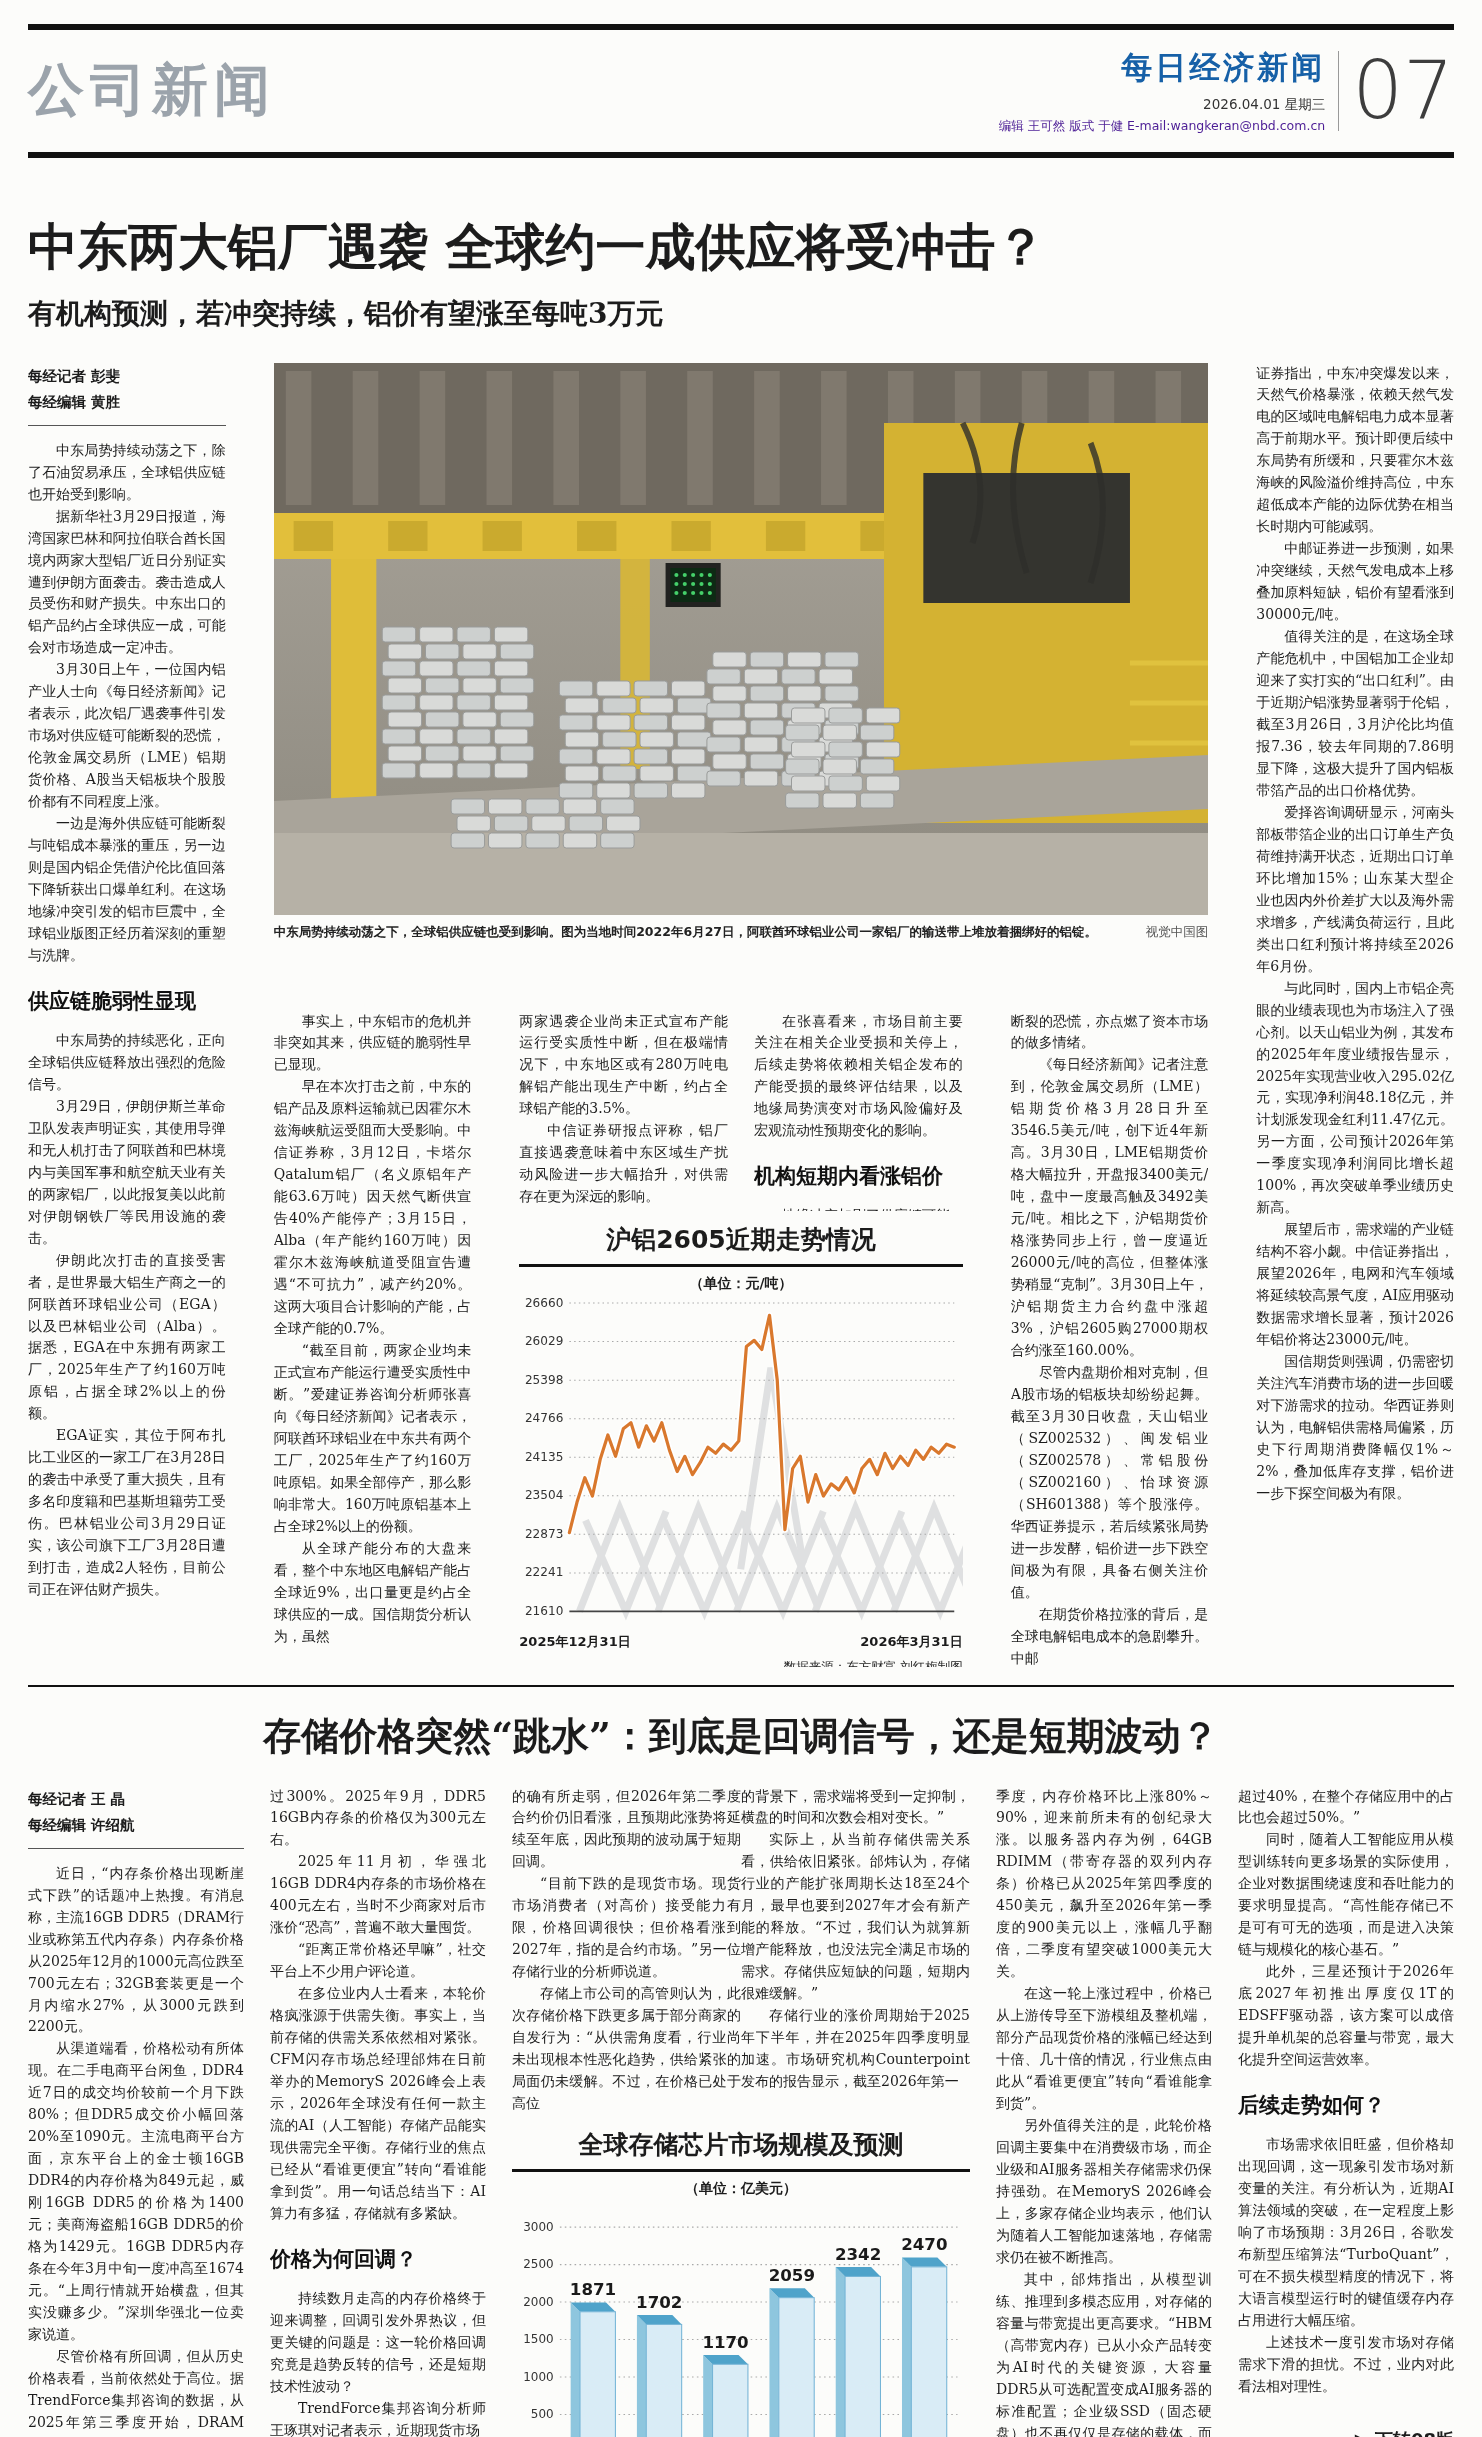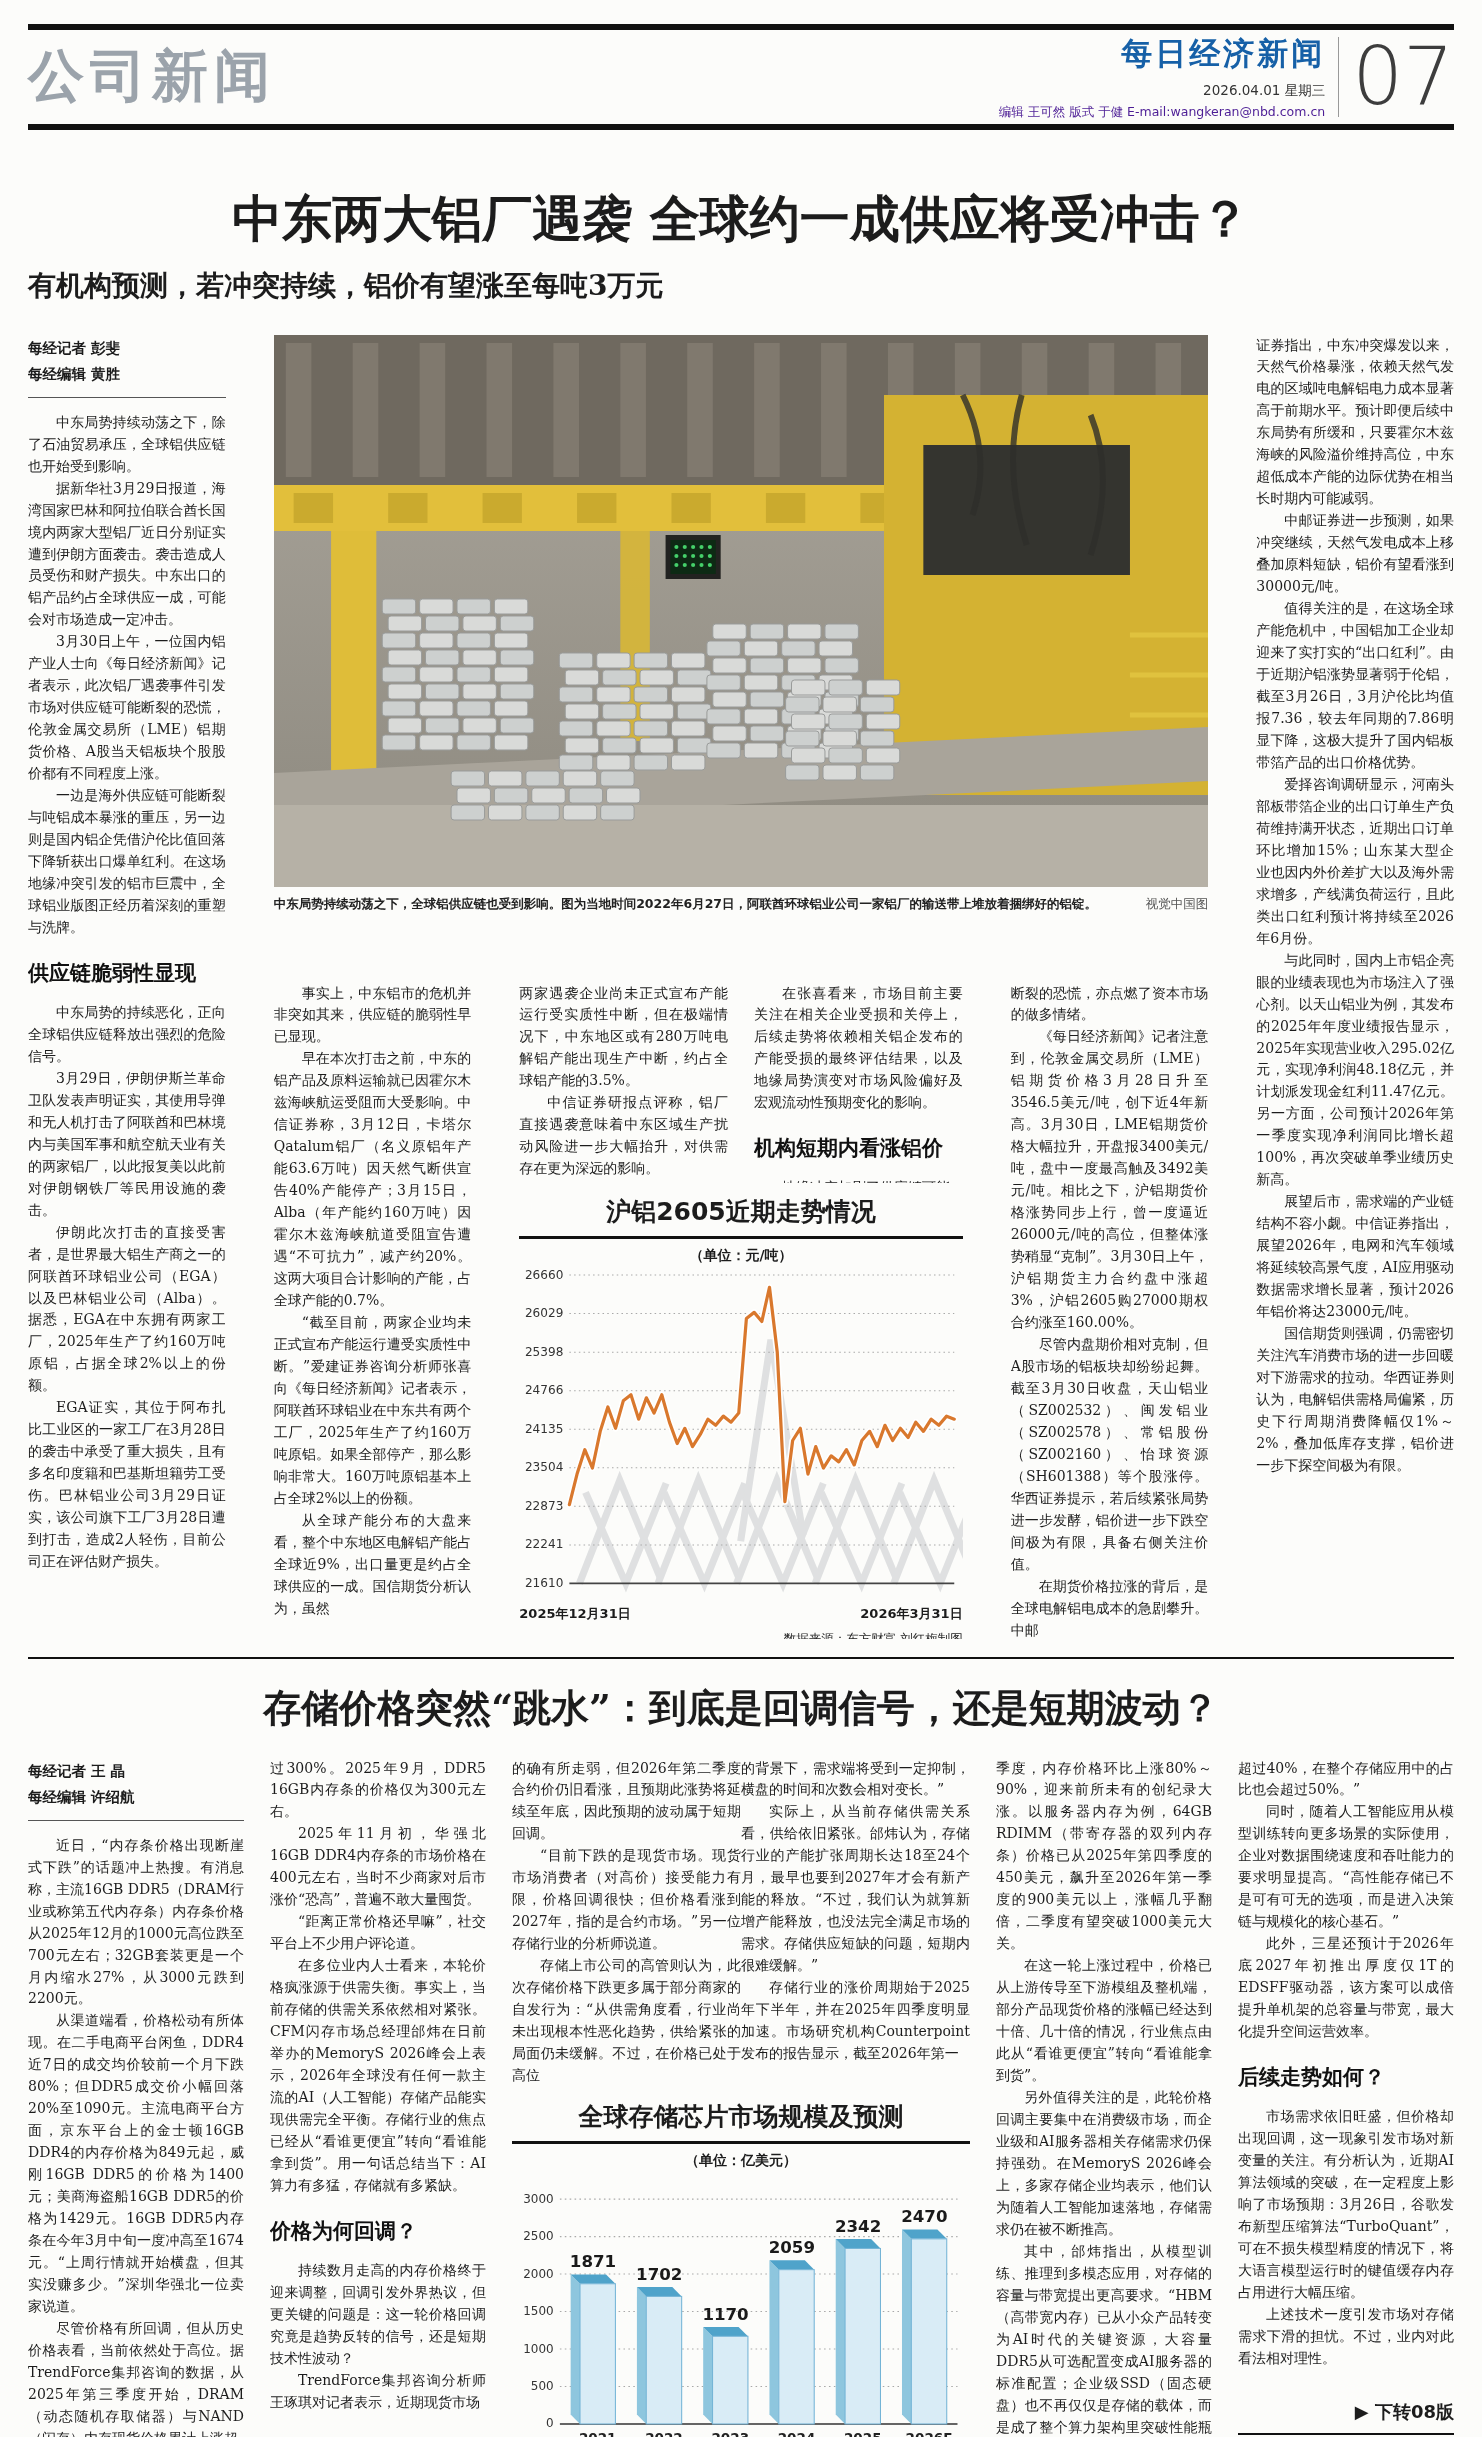--- a/index.html
+++ b/index.html
@@ -1,33 +1,33 @@
 <!DOCTYPE html>
 <html><head>
 <meta charset="utf-8">
 <style>
   html,body{margin:0;padding:0;background:#dcdcdc;}
   .page{width:1482px;height:2437px;margin:0 auto;background:#fcfcfa;position:relative;
         box-sizing:border-box;padding:0 28px;overflow:hidden;
         font-family:"DejaVu Serif","Liberation Serif",serif;color:#1c1c1c;}
   .top-rule{height:6px;background:#111;margin-top:24px;}
   .mid-rule{height:6px;background:#111;}
-  .masthead{display:flex;justify-content:space-between;align-items:center;height:94px;}
+  .masthead{display:flex;justify-content:space-between;align-items:center;height:122px;}
   .section-title{font-family:"DejaVu Sans","Liberation Sans",sans-serif;font-size:56px;font-weight:bold;
         color:#9ba3ab;letter-spacing:6px;}
   .mast-right{display:flex;align-items:center;gap:13px;}
   .mast-text{text-align:right;font-family:"DejaVu Sans","Liberation Sans",sans-serif;}
   .paper-name{font-size:31px;font-weight:bold;color:#1660a7;letter-spacing:3px;}
   .date-line{font-size:13.5px;color:#333;margin-top:7px;}
   .editor-line{font-size:12.5px;color:#4c1d95;margin-top:4px;}
   .mast-divider{width:1px;height:80px;background:#999;}
   .page-num{font-size:80px;font-weight:300;color:#3d3d3d;line-height:1;
         font-family:"DejaVu Sans","Liberation Sans",sans-serif;}
 
-  .a1-headline{font-size:50px;font-weight:bold;text-align:center;margin:58px 0 16px;line-height:1.25;}
+  .a1-headline{font-size:50px;font-weight:bold;margin:58px 0 16px;line-height:1.25;}
   .a1-deck{font-size:28px;font-weight:bold;text-align:left;margin:0 0 30px;}
 
   .a1-grid{display:grid;grid-template-columns:repeat(6,1fr);column-gap:26px;row-gap:16px;
         grid-template-rows:600px 656px;gap:48px;}
   .c1{grid-column:1;grid-row:1/3;}
   .photo-wrap{grid-column:2/6;grid-row:1;}
   .c2{grid-column:2;grid-row:2;}
   .midwrap{grid-column:3/5;grid-row:2;display:flex;flex-direction:column;overflow:hidden;}
   .midrow{display:flex;gap:26px;height:200px;overflow:hidden;flex:none;}
   .midrow .subcol{flex:1;overflow:hidden;}

